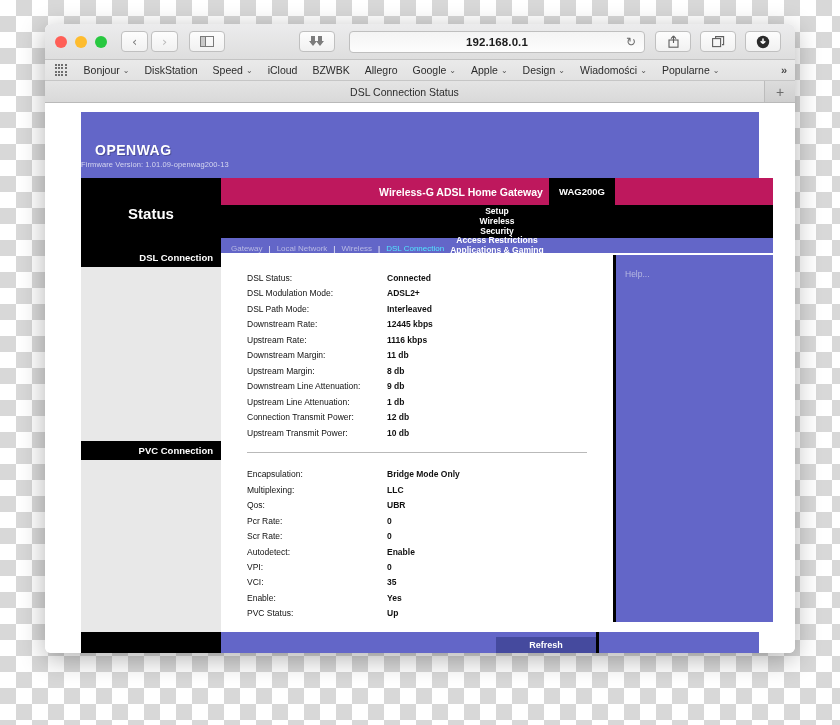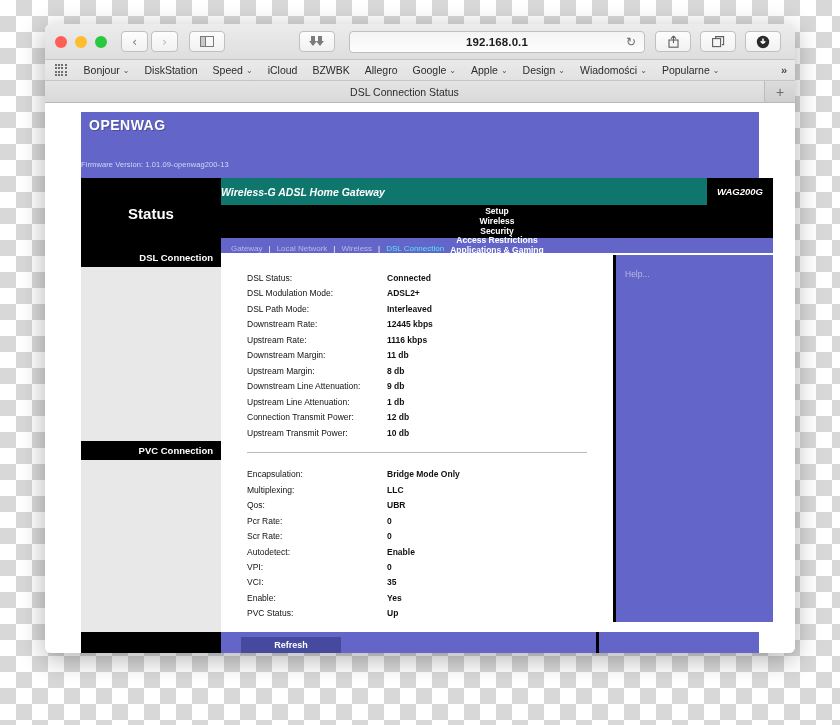--- a/index.html
+++ b/index.html
@@ -188,22 +188,22 @@
     bottom: 0;
     background: #ffffff;
     font-family: "Liberation Sans", sans-serif;
   }
 
   
   .brandbar {
     height: 48px;
     background: #6366c8;
     display: flex;
-    align-items: flex-start;
-    padding-left: 8px;
+    align-items: flex-end;
+    padding-left: 14px;
     box-sizing: border-box;
   }
   .logo {
     color: #ffffff;
     font-weight: bold;
     font-size: 20px;
     letter-spacing: 0.5px;
     font-variant: small-caps;
     text-transform: lowercase;
     text-shadow: 1px 1px 0 rgba(0,0,0,0.25);
@@ -235,28 +235,27 @@
     justify-content: center;
   }
   .statusblock span {
     color: #ffffff;
     font-weight: bold;
     font-size: 15px;
   }
 
   .gwbar {
     height: 29px;
-    background: #0f766e;
-    display: flex;
-    align-items: center;
-    justify-content: space-between;
+    background: #be185d;
+    display: flex;
+    align-items: center;
+    justify-content: center;
     padding-right: 8px;
     box-sizing: border-box;
     border-bottom: 2px solid #000000;
-    font-style: italic;
   }
   .gwtitle {
     color: #ffffff;
     font-weight: bold;
     font-size: 10.5px;
     margin-right: 6px;
   }
   .model {
     background: #000000;
     color: #ffffff;
@@ -355,21 +354,21 @@
   .gap { height: 14px; }
 
   .footer { display: flex; }
   .footblack { width: 140px; background: #000000; height: 26px; flex: none; }
   .footpurple {
     flex: 1;
     background: #6366c8;
     height: 26px;
     display: flex;
     align-items: center;
-    justify-content: flex-start;
+    justify-content: flex-end;
     position: relative;
   }
   .refresh {
     background: #454a9e;
     color: #ffffff;
     font-weight: bold;
     font-size: 9px;
     padding: 3px 0;
     width: 100px;
     text-align: center;

